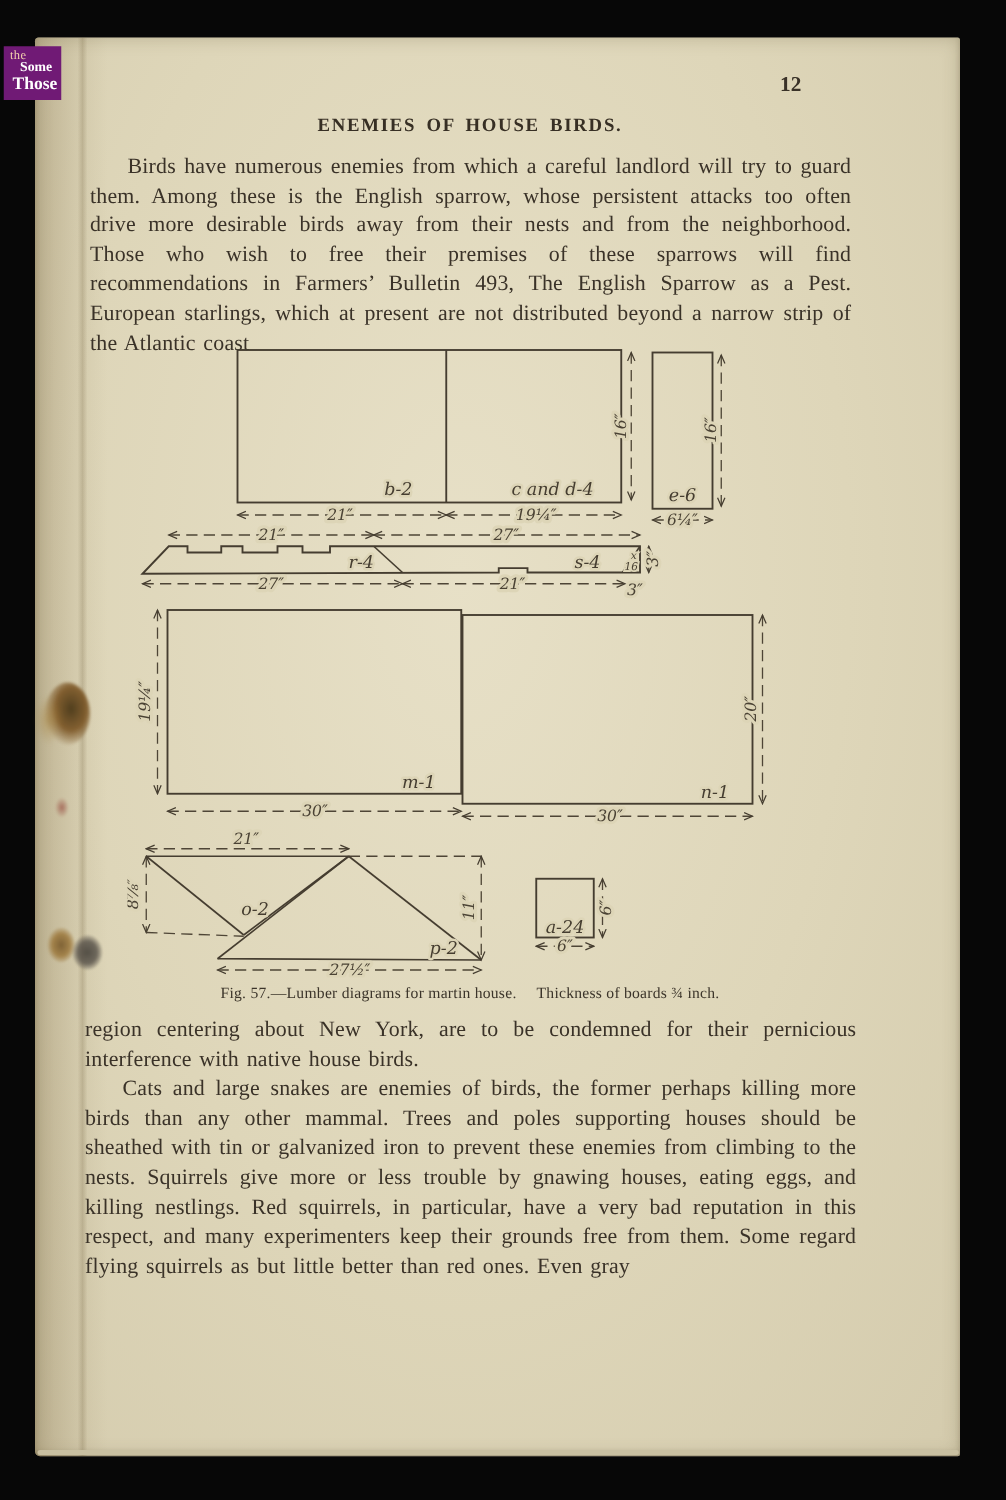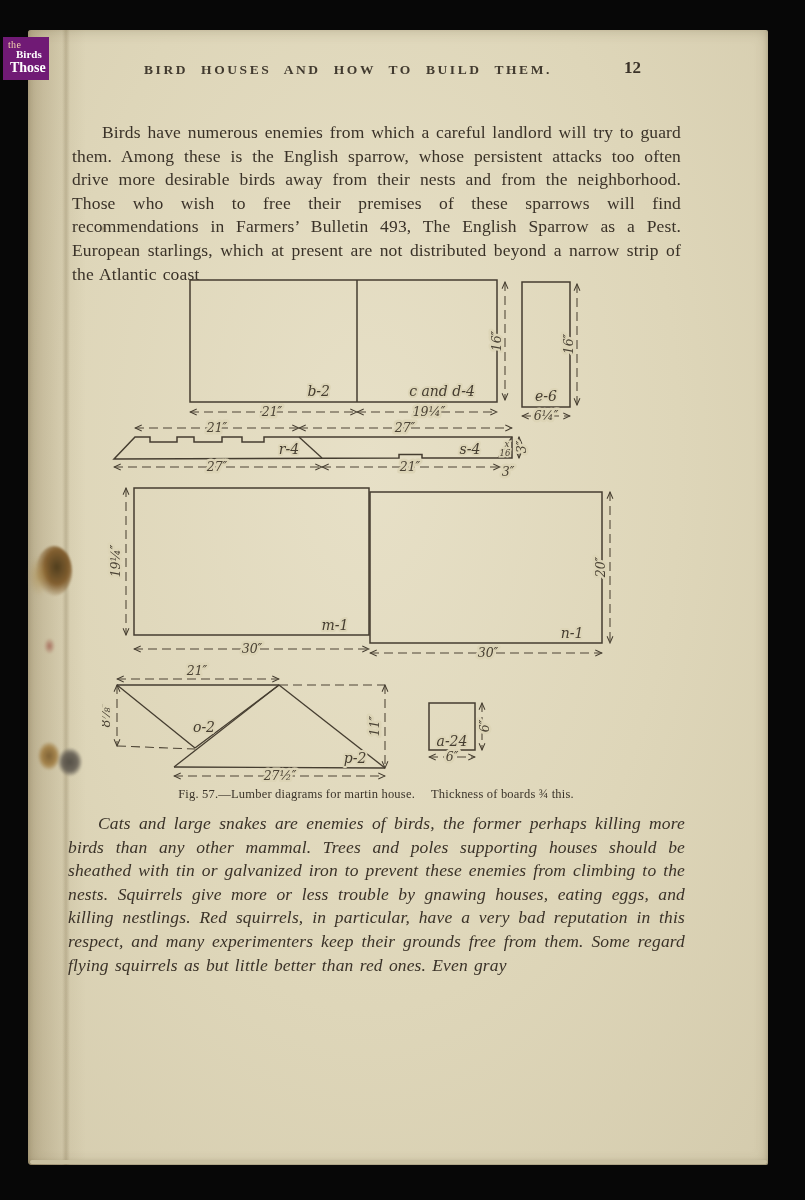--- a/index.html
+++ b/index.html
@@ -44,21 +44,21 @@
         font-size:13.5px;font-weight:700;letter-spacing:2.6px;word-spacing:7px;color:#413a2f;}
   .page-number{position:absolute;left:624px;top:58px;font-size:17px;font-weight:700;color:#3a3228;}
   .section-heading{position:absolute;left:68px;width:616px;top:93px;text-align:center;
         font-size:15px;font-weight:700;letter-spacing:1.4px;word-spacing:3px;color:#372f24;}
   .bodytext{position:absolute;left:68px;width:617px;font-size:17.5px;line-height:23.6px;
         text-align:justify;word-spacing:1.6px;letter-spacing:.15px;color:#3a3228;}
   .p1{top:117px;}
   .p1 p{margin:4px;text-indent:30px;}
   .pbottom{top:812px;}
   .pbottom p{margin:0;}
-  .pbottom p.indent{text-indent:30px;font-style:italic;}
+  .pbottom p.indent{text-indent:30px;}
   
   .figwrap{position:absolute;left:102px;top:270px;width:540px;height:512px;}
   .fig .ln{stroke:#453d30;stroke-width:1.5;fill:none;stroke-linejoin:miter;}
   .fig .ln2{stroke:#453d30;stroke-width:1.3;fill:none;}
   .fig .dim{stroke:#4e4536;stroke-width:1.05;fill:none;stroke-dasharray:9 5;}
   .fig .lbl{font:italic 14px "DejaVu Serif",serif;fill:#453d30;
         paint-order:stroke;stroke:#ddd5b7;stroke-width:4px;stroke-linejoin:round;}
   .fig .dimlbl{font:italic 12.5px "DejaVu Serif",serif;fill:#4a4234;
         paint-order:stroke;stroke:#ddd5b7;stroke-width:5px;stroke-linejoin:round;}
   .fig .tiny{font:italic 8.5px "DejaVu Serif",serif;fill:#453d30;
@@ -77,26 +77,26 @@
 
   <div class="stain stain-a"></div>
   <div class="stain stain-a2"></div>
   <div class="stain stain-b"></div>
   <div class="stain stain-c1"></div>
   <div class="stain stain-c2"></div>
   <div class="stain speck"></div>
 
   <div class="logo">
     <span class="logo-the">the</span>
-    <span class="logo-henry">Birds</span>
+    <span class="logo-henry">Some</span>
     <span class="logo-ford">Those</span>
   </div>
 
-  <div class="running-head ink">BIRD HOUSES AND HOW TO BUILD THEM.</div>
   <div class="page-number">12</div>
+  <div class="section-heading">ENEMIES OF HOUSE BIRDS.</div>
 
   <div class="bodytext p1">
     <p>Birds have numerous enemies from which a careful landlord will try to guard them.  Among these is the English sparrow, whose persistent attacks too often drive more desirable birds away from their nests and from the neighborhood.  Those who wish to free their premises of these sparrows will find recommendations in Farmers’ Bulletin 493, The English Sparrow as a Pest.  European starlings, which at present are not distributed beyond a narrow strip of the Atlantic coast</p>
   </div>
 
   <div class="figwrap">
     <svg class="fig" width="540" height="512" viewBox="0 0 540 512">
       <defs>
         <marker id="ah" viewBox="0 0 10 10" refX="8.5" refY="5" markerWidth="8" markerHeight="8" orient="auto-start-reverse">
           <path d="M0.5,1.5 L8.5,5 L0.5,8.5" fill="none" stroke="#453d30" stroke-width="1.2"></path>
@@ -187,20 +187,21 @@
         <text x="350" y="476" text-anchor="middle" class="lbl">a-24</text>
         <line x1="380" y1="433" x2="380" y2="480" class="dim" marker-start="url(#ah)" marker-end="url(#ah)"></line>
         <text transform="translate(387,456) rotate(-90)" text-anchor="middle" class="dimlbl">6″</text>
         <line x1="327" y1="487" x2="373" y2="487" class="dim" marker-start="url(#ah)" marker-end="url(#ah)"></line>
         <text x="350" y="491" text-anchor="middle" class="dimlbl">6″</text>
       </g>
     </svg>
   </div>
 
   <div class="caption">
-    <span>Fig. 57.—Lumber diagrams for martin house.</span><span class="note">Thickness of boards ¾ this.</span>
+    <span>Fig. 57.—Lumber diagrams for martin house.</span><span class="note">Thickness of boards ¾ inch.</span>
   </div>
 
   <div class="bodytext pbottom">
+    <p>region centering about New York, are to be condemned for their pernicious interference with native house birds.</p>
     <p class="indent">Cats and large snakes are enemies of birds, the former perhaps killing more birds than any other mammal.  Trees and poles supporting houses should be sheathed with tin or galvanized iron to prevent these enemies from climbing to the nests.  Squirrels give more or less trouble by gnawing houses, eating eggs, and killing nestlings.  Red squirrels, in particular, have a very bad reputation in this respect, and many experimenters keep their grounds free from them.  Some regard flying squirrels as but little better than red ones.  Even gray</p>
   </div>
 
 </div>
 
 </body></html>

